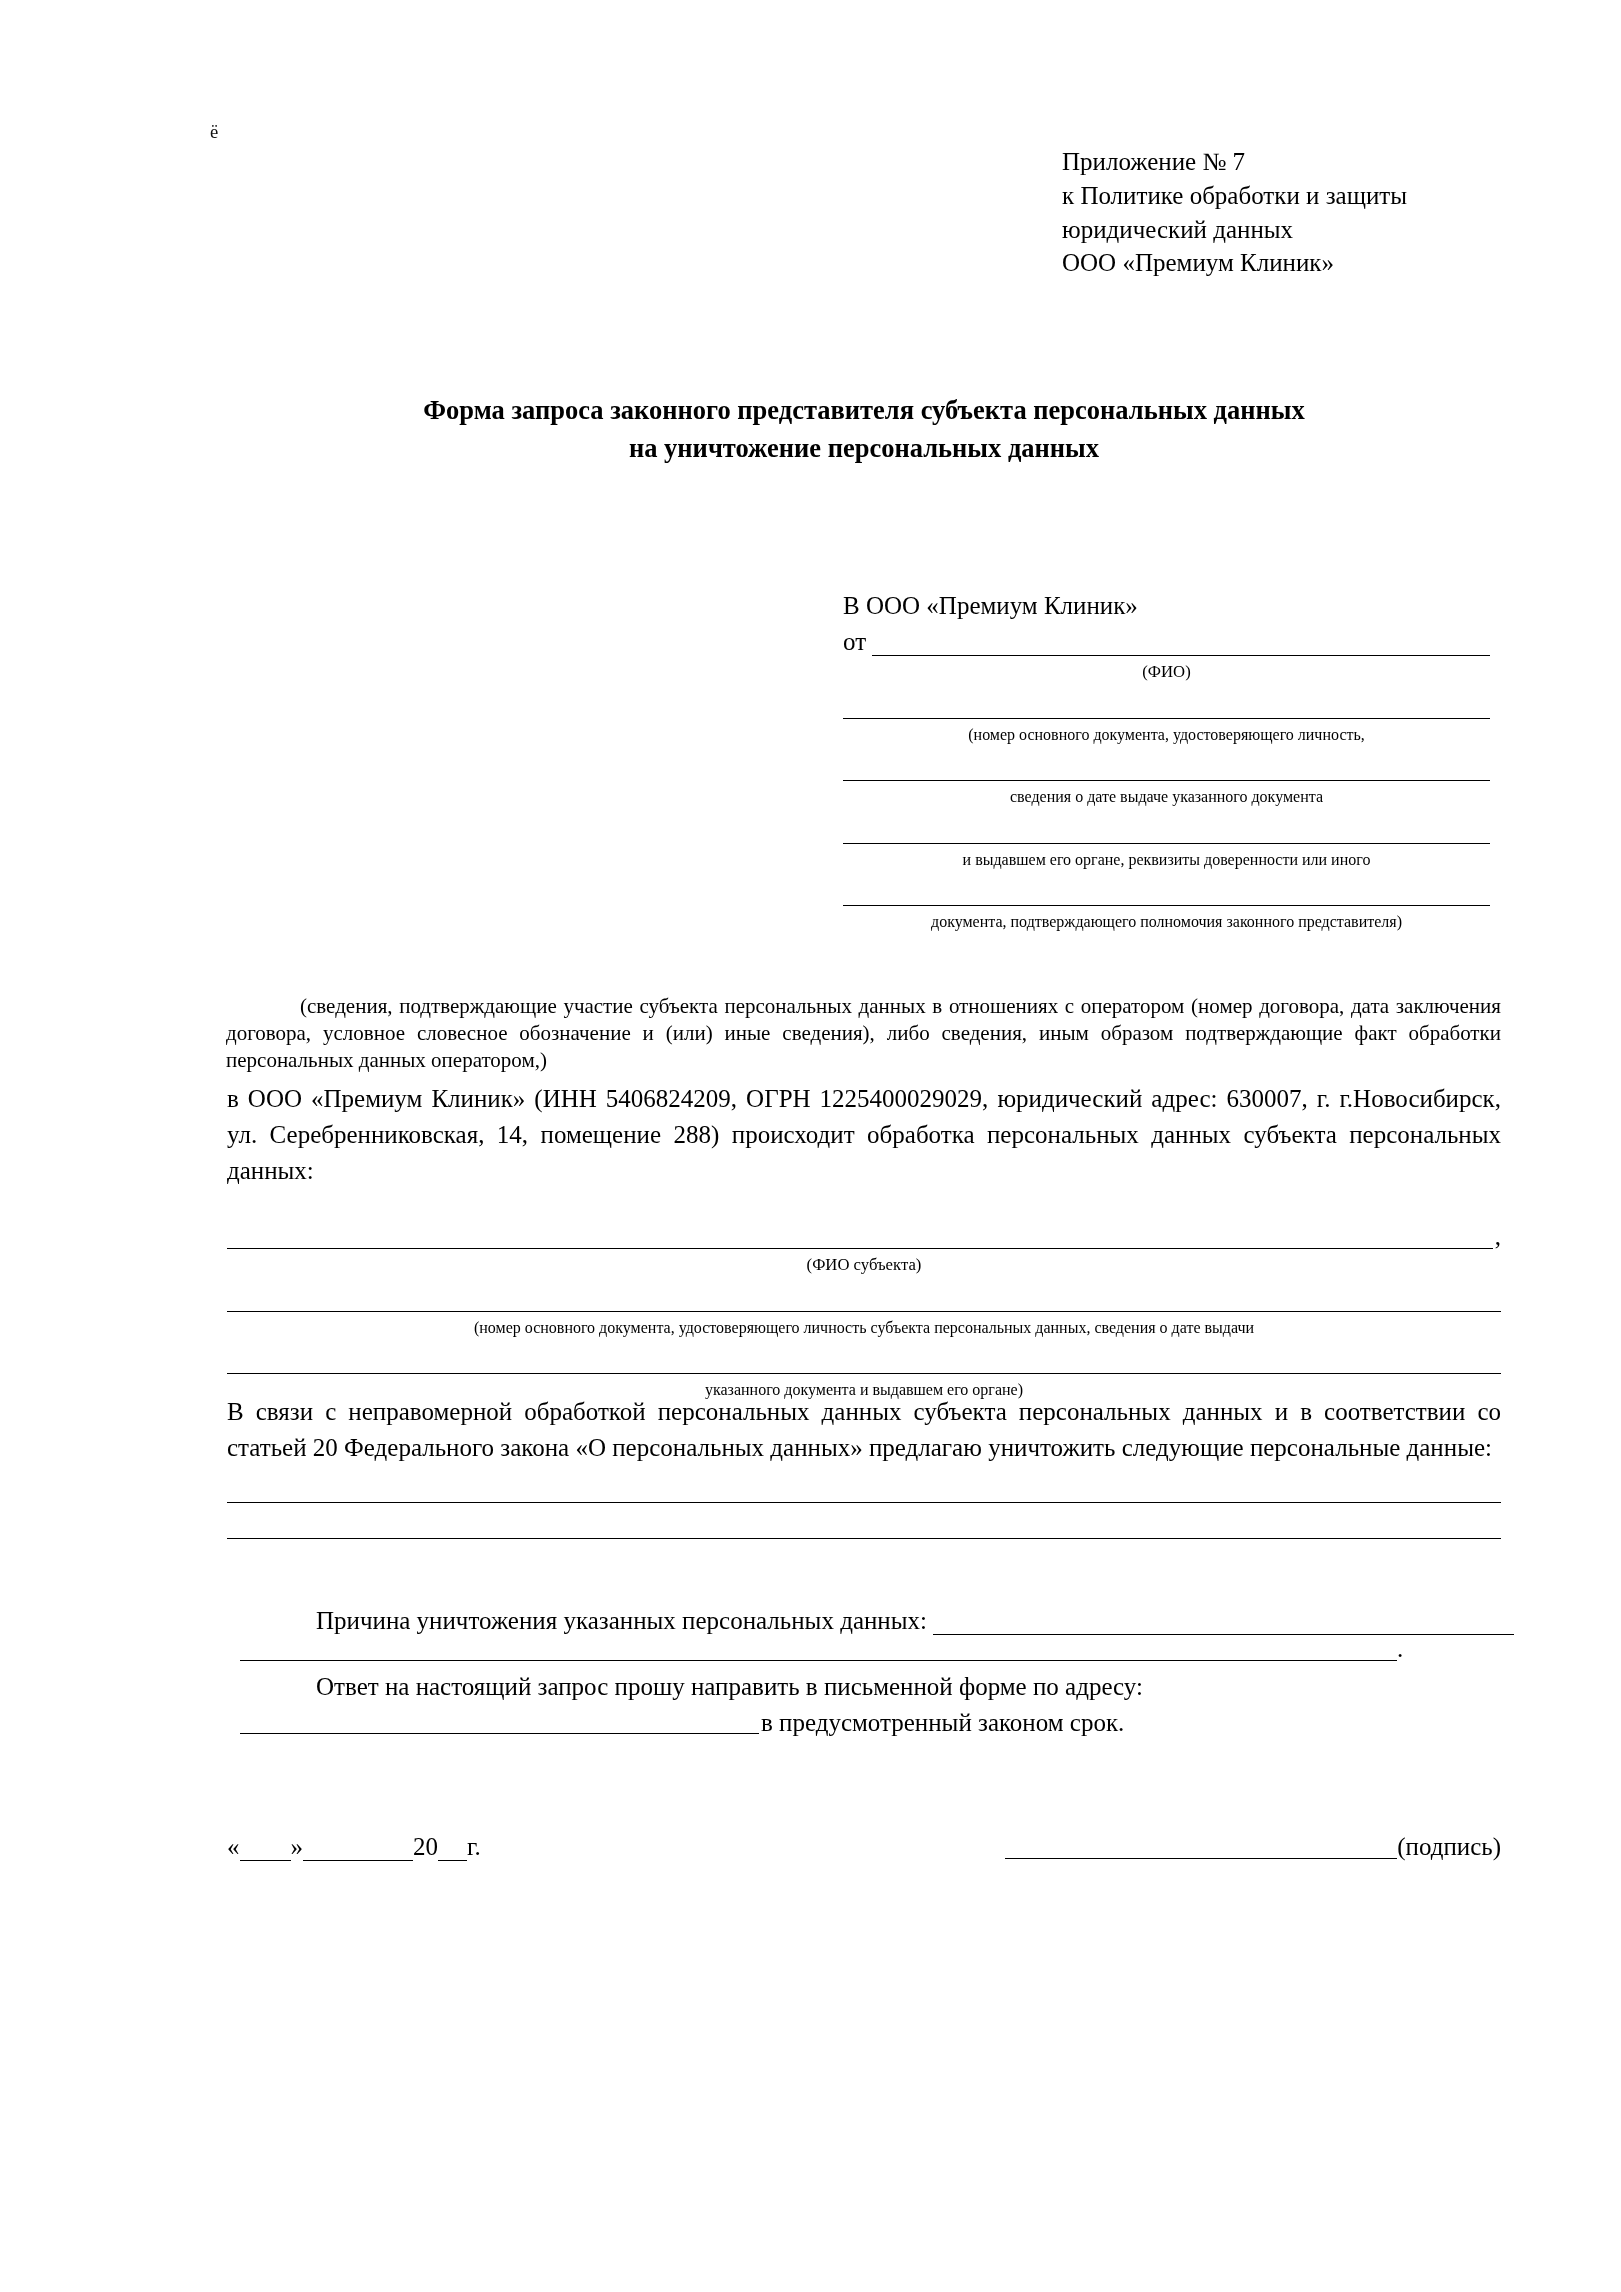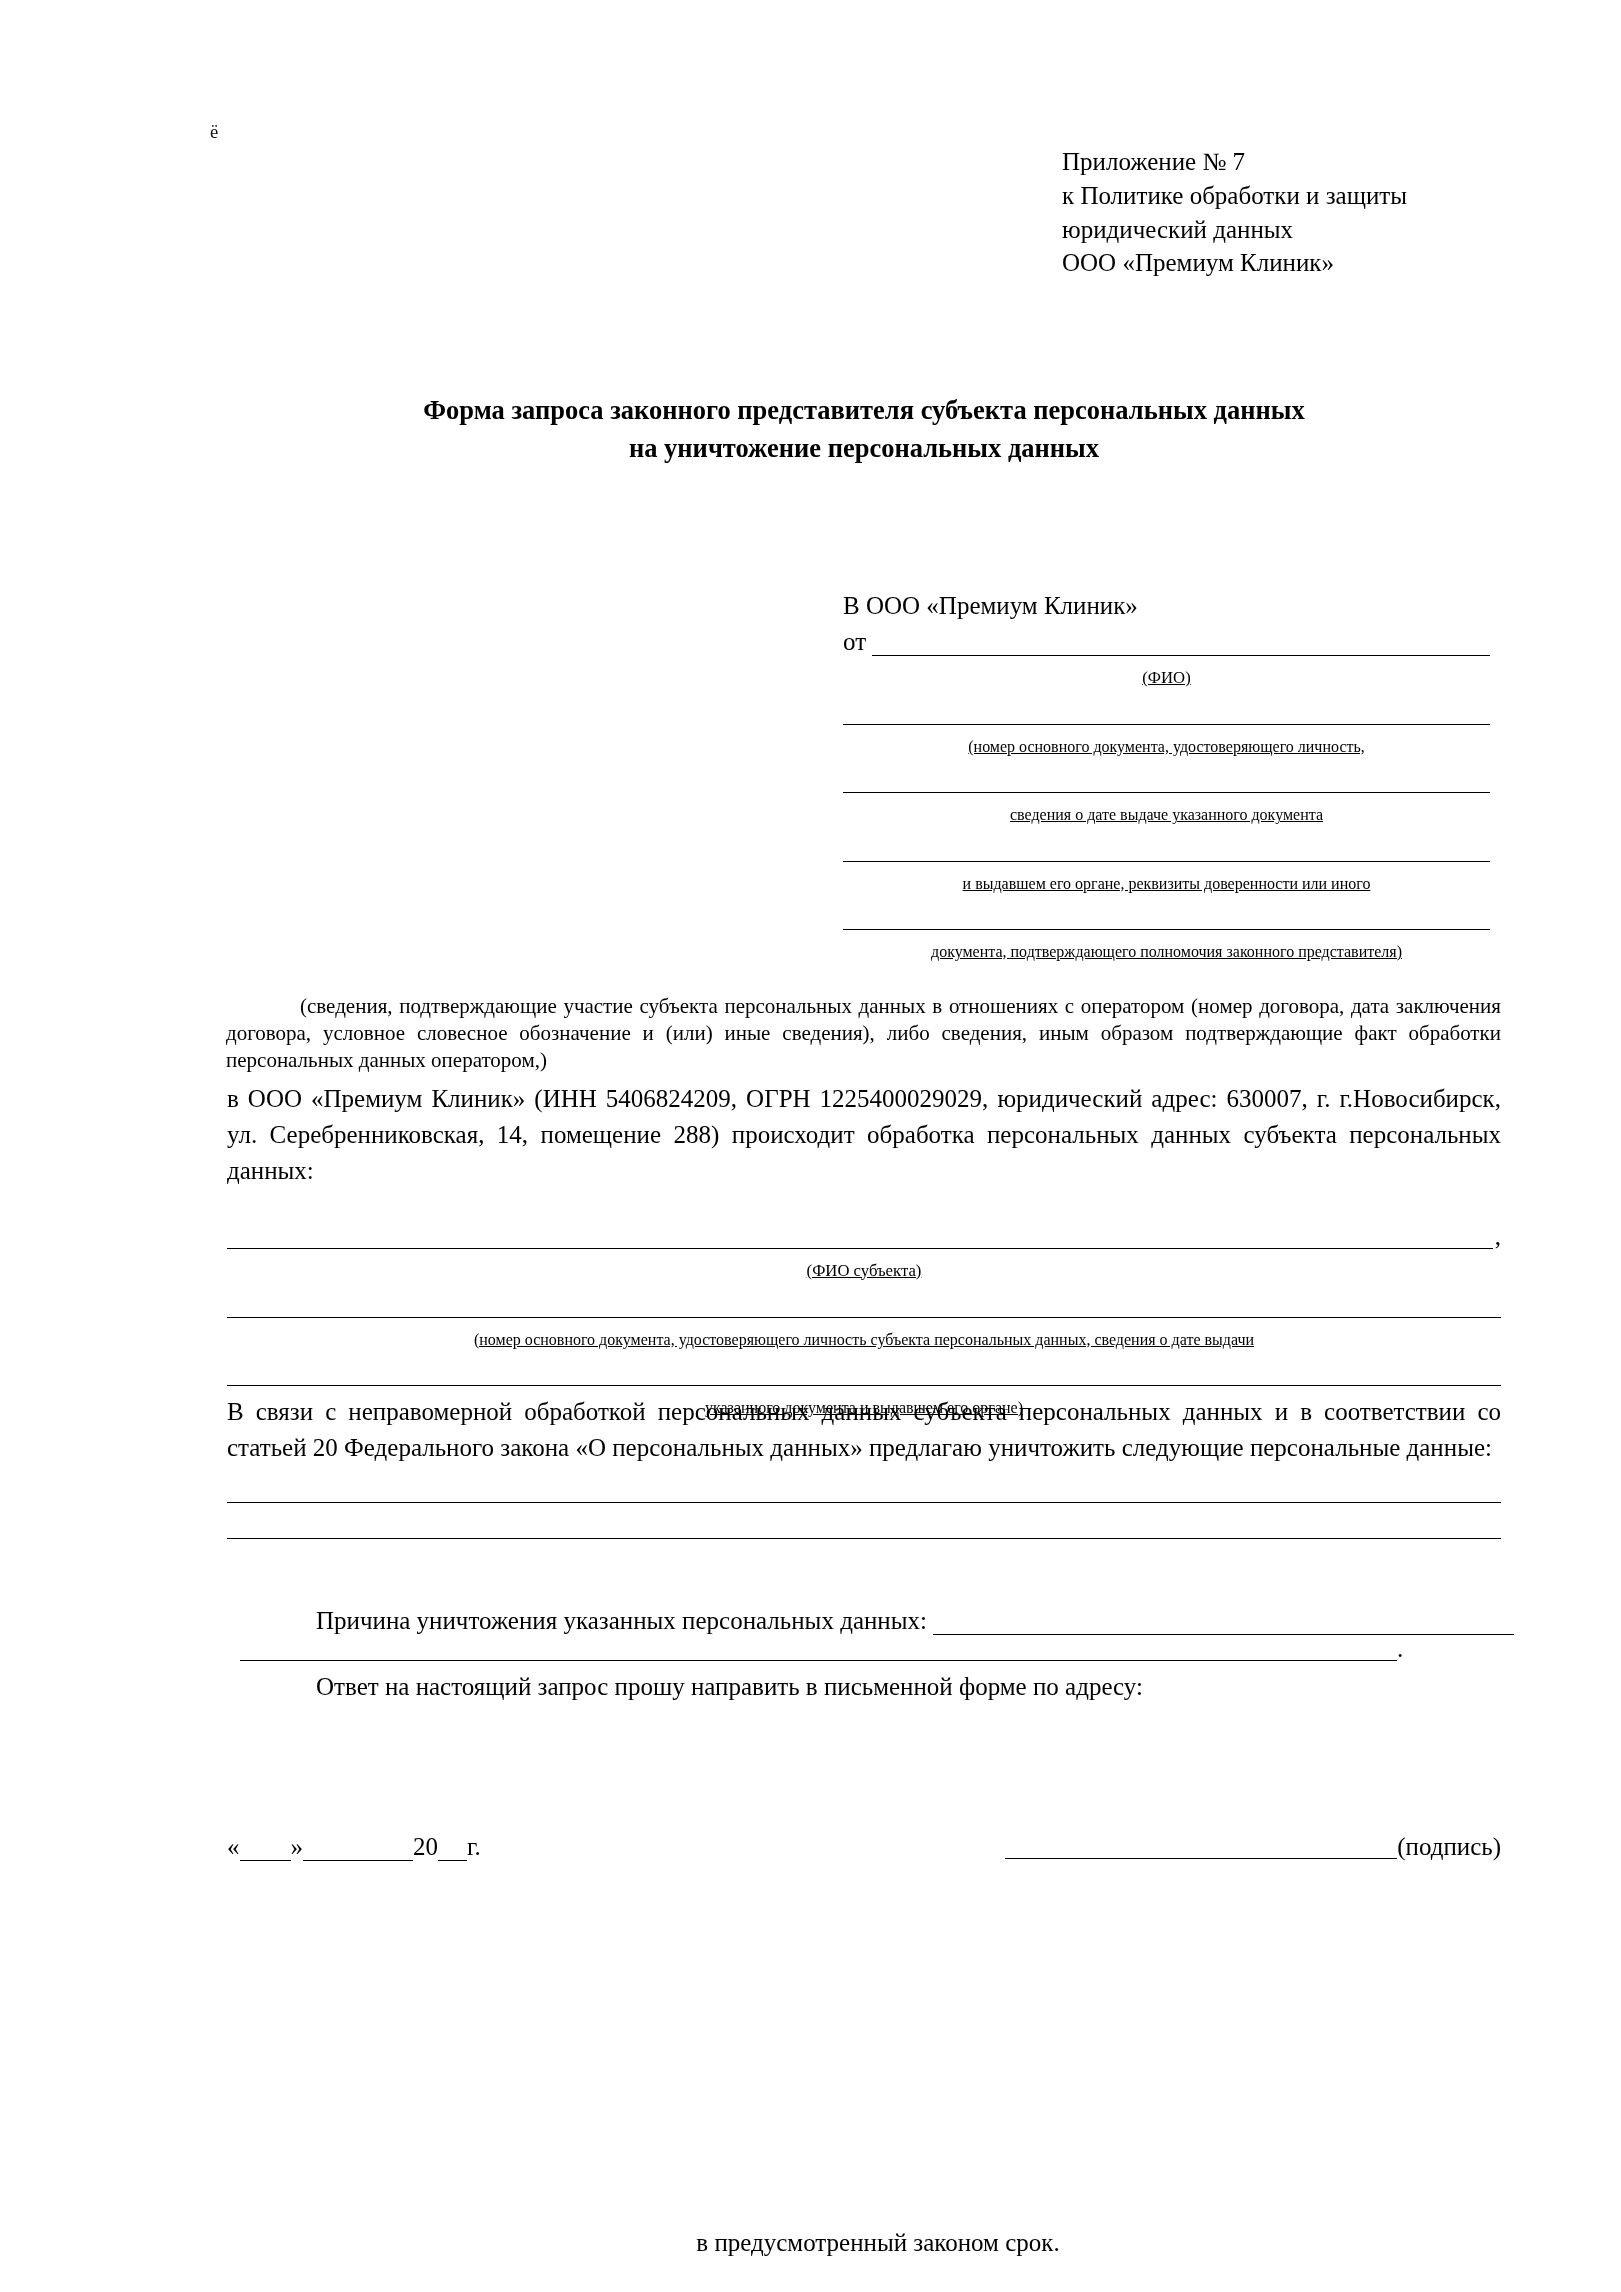--- a/index.html
+++ b/index.html
@@ -72,22 +72,21 @@
   }
   .rule {
     flex: 1 1 auto;
     border-bottom: 1.6px solid #000;
     height: 23.5px;
   }
   .caption {
     text-align: center;
     font-size: 16.7px;
     line-height: 1.25;
-    margin-top: 12px;
-    text-decoration: underline;
+    margin-top: 6px;
   }
   .caption.small {
     font-size: 16px;
   }
   .blank-long {
     border-bottom: 1.6px solid #000;
     height: 25.5px;
     margin-top: 9.8px;
   }
   .sect-accordance {
@@ -181,24 +180,23 @@
   .answer-par {
     font-size: 25px;
     line-height: 1.45;
     text-align: justify;
     text-align-last: left;
     margin-top: 8px;
     text-indent: 76px;
   }
   .answer-row2 {
     display: flex;
-    align-items: center;
+    align-items: flex-start;
     font-size: 25px;
     margin-top: 3.9px;
-    flex-direction: column;
   }
   .answer-row2 .rule {
     flex: 0 0 519px;
     height: 24.5px;
   }
   .answer-row2 .txt {
     white-space: nowrap;
     padding-left: 2px;
   }
   .signature-row {

